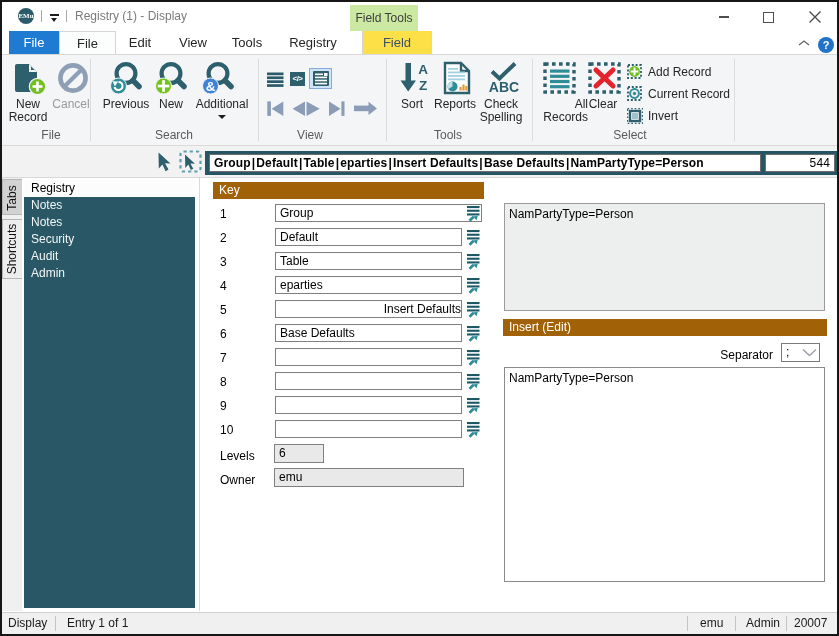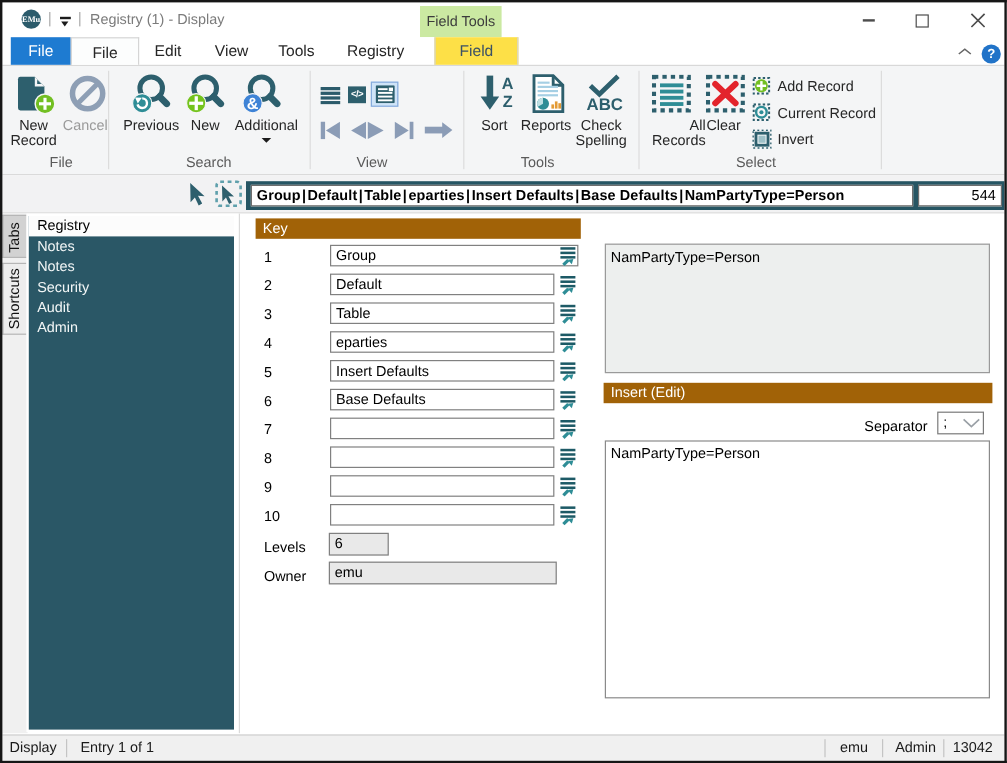--- a/index.html
+++ b/index.html
@@ -297,21 +297,21 @@
       <div class="numlab" style="left:218px;top:101px;">4</div>
       <div class="inp" style="left:273px;top:98px;width:187px;height:18px;">eparties</div>
       <svg class="abs" style="left:464px;top:99px;" width="14" height="17">
         <rect x="1" y="1" width="12.5" height="2.1" fill="#1d5a66"></rect>
         <rect x="1" y="4.7" width="12.5" height="2.1" fill="#1d5a66"></rect>
         <rect x="1" y="8.4" width="12.5" height="2.1" fill="#1d5a66"></rect>
         <line x1="3.5" y1="15.8" x2="7.6" y2="11.7" stroke="#2e8d96" stroke-width="2.7"></line>
         <path d="M7.0 11.4 L11.8 10.8 L10.5 15.2 Z" fill="#2e8d96"></path>
       </svg>
       <div class="numlab" style="left:218px;top:125px;">5</div>
-      <div class="inp" style="left:273px;top:122px;width:187px;height:18px;">Insert Defaults</div>
+      <div class="inp" style="left:273px;top:122px;width:187px;height:18px;text-align:right;">Insert Defaults</div>
       <svg class="abs" style="left:464px;top:123px;" width="14" height="17">
         <rect x="1" y="1" width="12.5" height="2.1" fill="#1d5a66"></rect>
         <rect x="1" y="4.7" width="12.5" height="2.1" fill="#1d5a66"></rect>
         <rect x="1" y="8.4" width="12.5" height="2.1" fill="#1d5a66"></rect>
         <line x1="3.5" y1="15.8" x2="7.6" y2="11.7" stroke="#2e8d96" stroke-width="2.7"></line>
         <path d="M7.0 11.4 L11.8 10.8 L10.5 15.2 Z" fill="#2e8d96"></path>
       </svg>
       <div class="numlab" style="left:218px;top:149px;">6</div>
       <div class="inp" style="left:273px;top:146px;width:187px;height:18px;">Base Defaults</div>
       <svg class="abs" style="left:464px;top:147px;" width="14" height="17">
@@ -376,20 +376,20 @@
 
   <div class="abs status">
     <div class="abs" style="left:6px;top:3px;">Display</div>
     <div class="ssep" style="left:53px;"></div>
     <div class="abs" style="left:65px;top:3px;">Entry 1 of 1</div>
     <div class="ssep" style="left:685px;"></div>
     <div class="ssep" style="left:733px;"></div>
     <div class="ssep" style="left:784px;"></div>
     <div class="abs" style="left:698px;top:3px;">emu</div>
     <div class="abs" style="left:744px;top:3px;">Admin</div>
-    <div class="abs" style="left:792px;top:3px;">13042</div>
+    <div class="abs" style="left:792px;top:3px;">20007</div>
   </div>
 
   <div class="abs b-top"></div>
     <div class="abs b-bot"></div>
   <div class="abs b-left"></div>
     <div class="abs b-right"></div>
 </div>
 
 </body></html>

